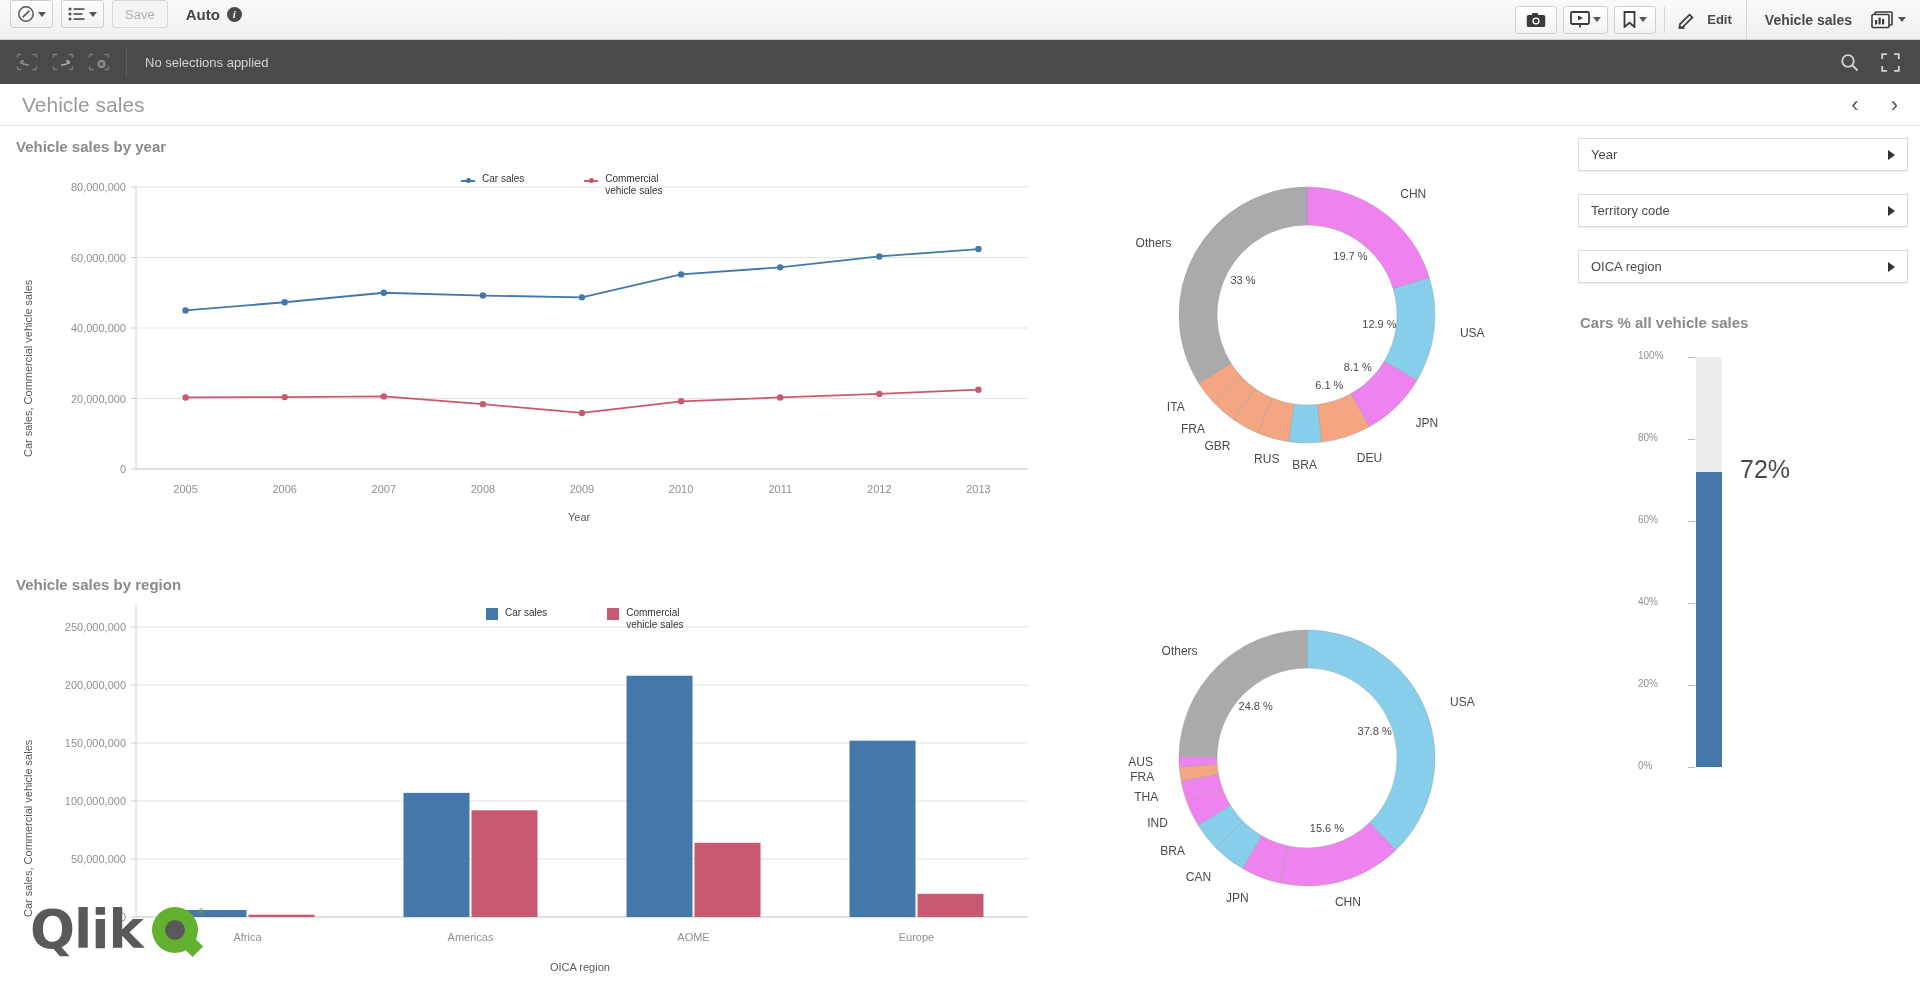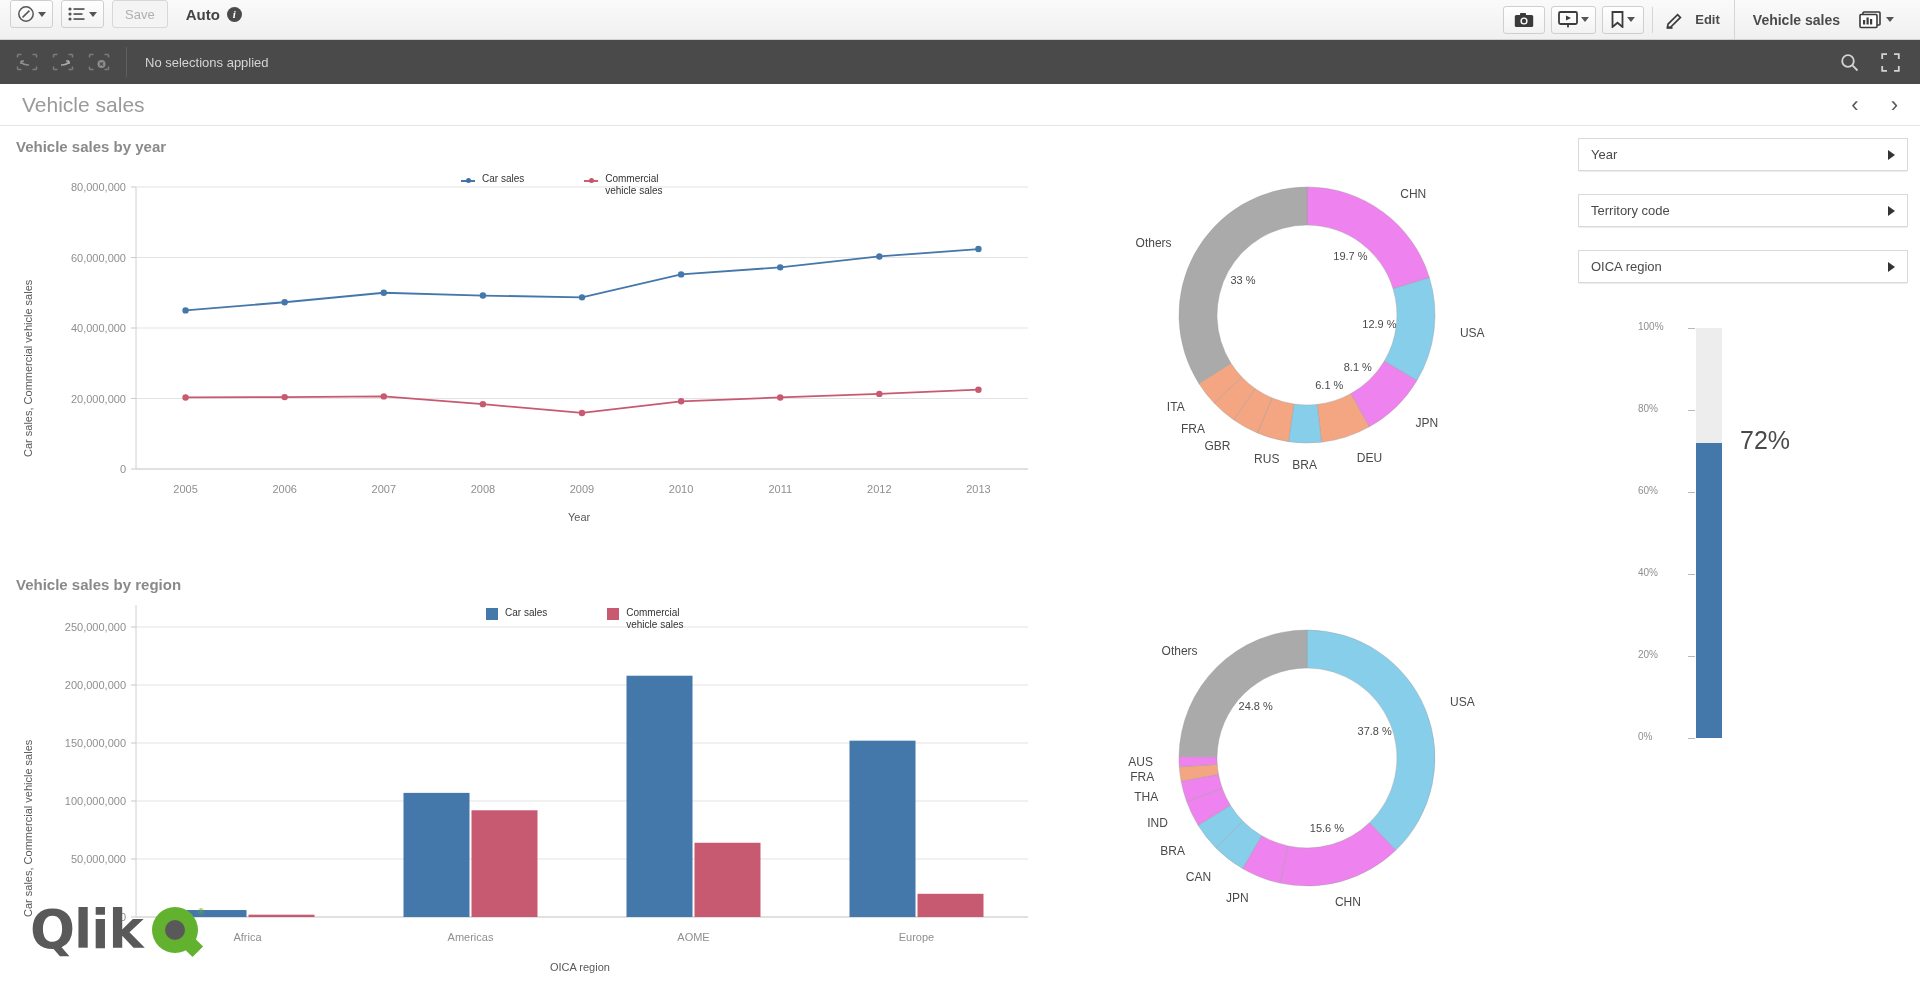--- a/index.html
+++ b/index.html
@@ -11,21 +11,21 @@
 
   
   .toolbar {
     height: 40px; width: 100%;
     background: linear-gradient(to bottom, #fafafa 0%, #f0f0f0 100%);
     border-bottom: 1px solid #d0d0d0;
     display: flex; align-items: flex-start;
     position: relative;
   }
   .tb-left { display: flex; align-items: center; padding-left: 10px; gap: 8px; }
-  .tb-right { display: flex; align-items: center; margin-left: auto; padding-right: 12px; height: 100%; }
+  .tb-right { display: flex; align-items: center; margin-left: auto; padding-right: 0; height: 100%; }
   .tb-btn {
     height: 28px; min-width: 42px;
     border: 1px solid #cfcfcf; border-radius: 3px;
     background: linear-gradient(to bottom,#ffffff,#f2f2f2);
     display: flex; align-items: center; justify-content: center; gap: 3px;
     padding: 0 6px; cursor: pointer;
   }
   .tb-save {
     height: 28px; padding: 0 12px;
     border: 1px solid #d8d8d8; border-radius: 3px;
@@ -451,20 +451,21 @@
         <span>Territory code</span>
         <i class="filter-arrow"></i>
       </div>
       <div class="filter-pane">
         <span>OICA region</span>
         <i class="filter-arrow"></i>
       </div>
     </div>
 
     <div class="obj" style="height:500px;position:relative;">
+      <div class="obj-title" style="padding-left:2px;">Cars % all vehicle sales</div>
       <div class="gauge-wrap" style="height:470px;" id="gauge-wrap">
         <div class="gauge-track" id="g-track" style="left: 118px; top: 22px; width: 26px; height: 410px;"></div>
         <div class="gauge-fill" id="g-fill" style="left: 118px; top: 136.8px; width: 26px; height: 295.2px;"></div>
         <div class="gauge-value" id="g-value" style="left: 162px; top: 119.8px;">72%</div>
       <div class="gauge-tick" style="left: 60px; top: 425px; width: 48px;">0%</div>
           <div class="gauge-tick-line" style="left: 110px; top: 432px;"></div>
           <div class="gauge-tick" style="left: 60px; top: 343px; width: 48px;">20%</div>
           <div class="gauge-tick-line" style="left: 110px; top: 350px;"></div>
           <div class="gauge-tick" style="left: 60px; top: 261px; width: 48px;">40%</div>
           <div class="gauge-tick-line" style="left: 110px; top: 268px;"></div>

